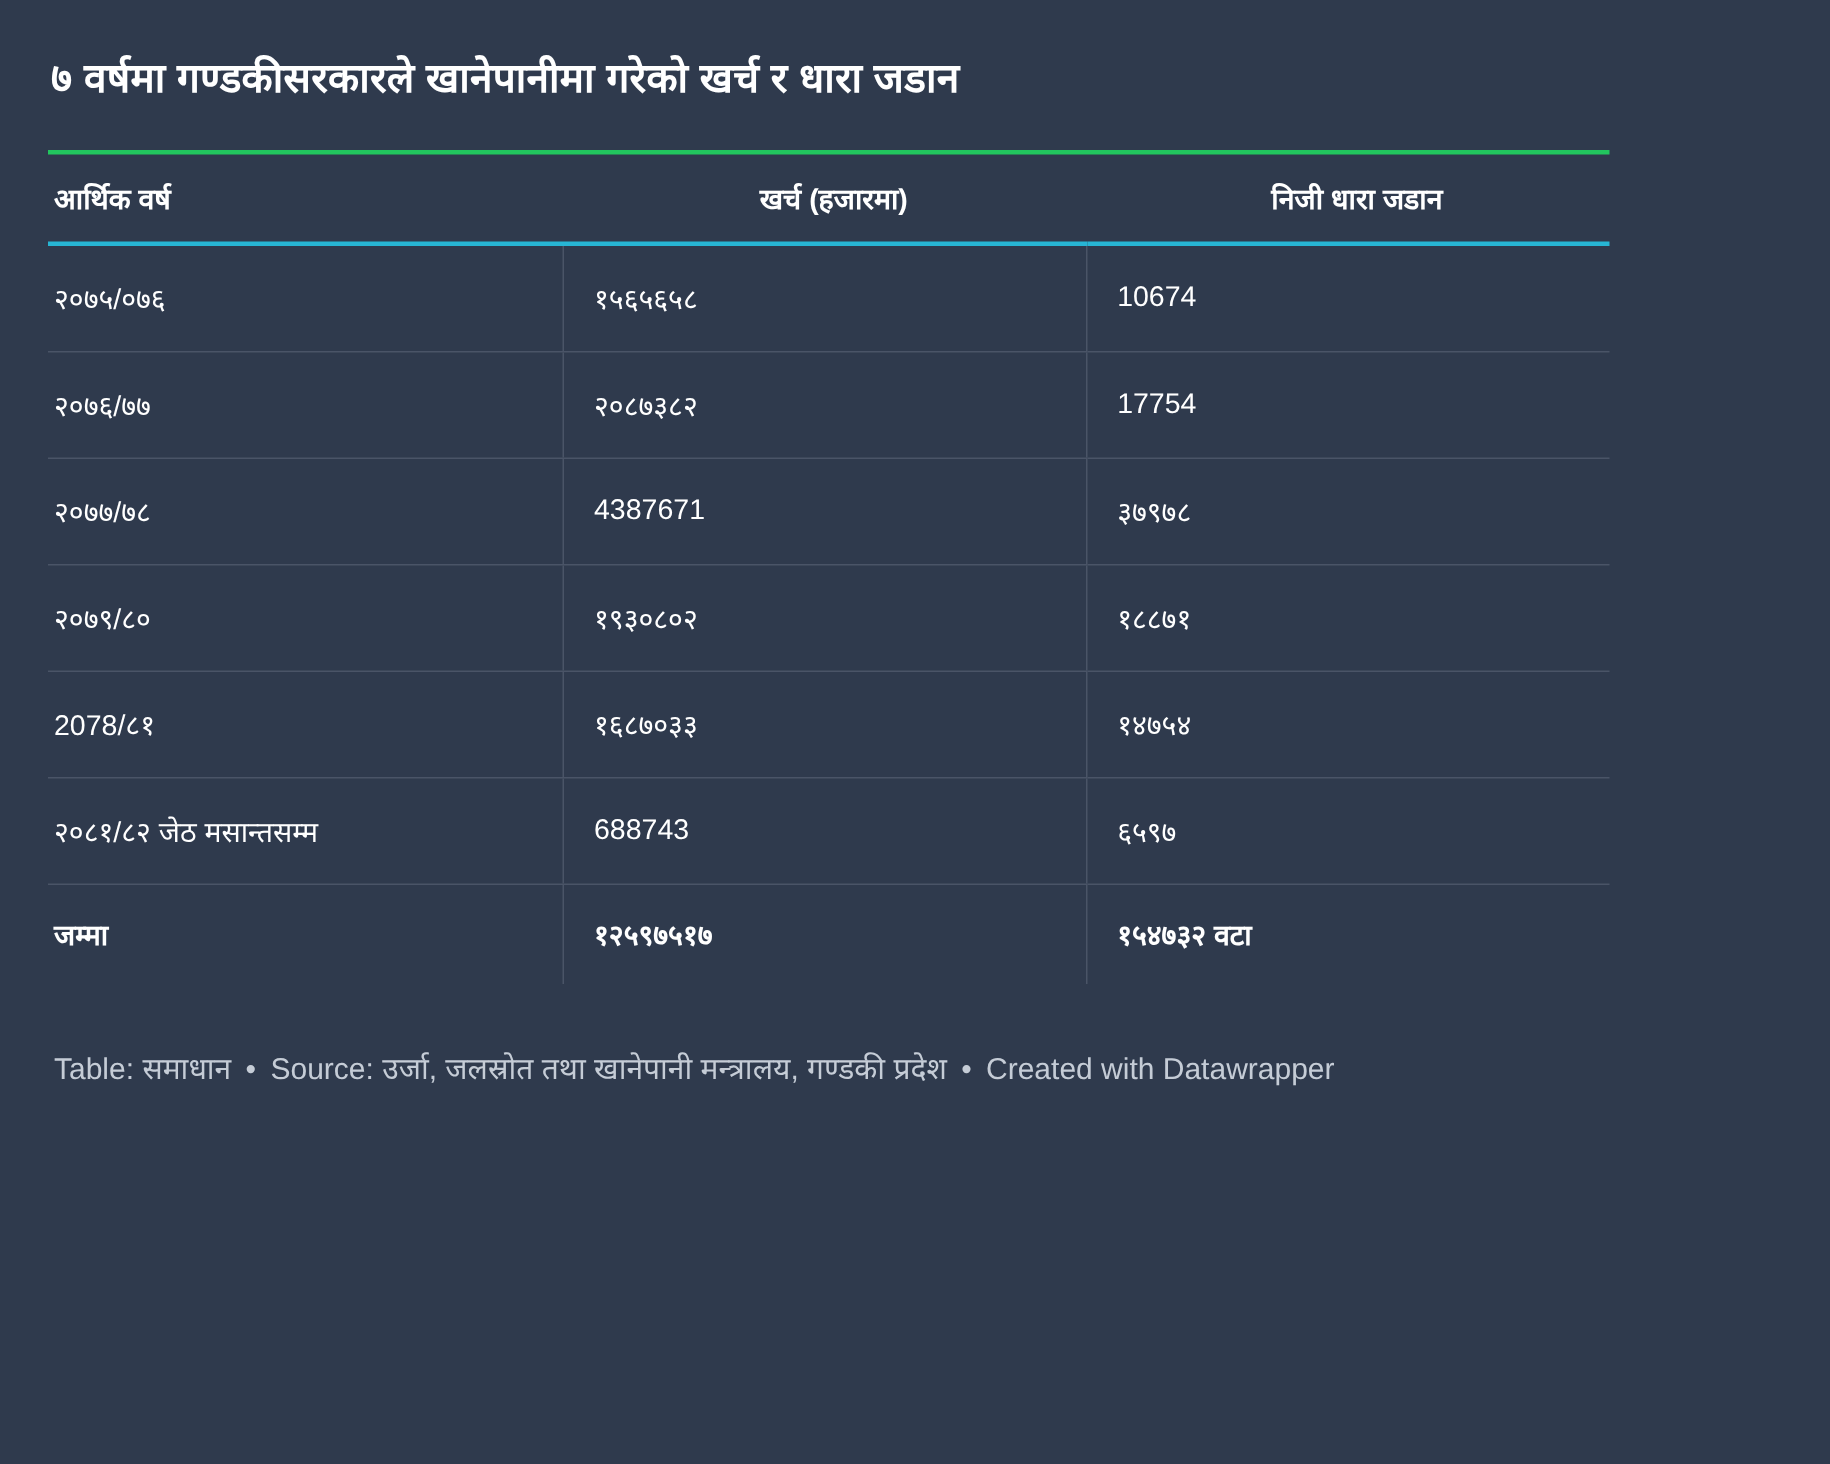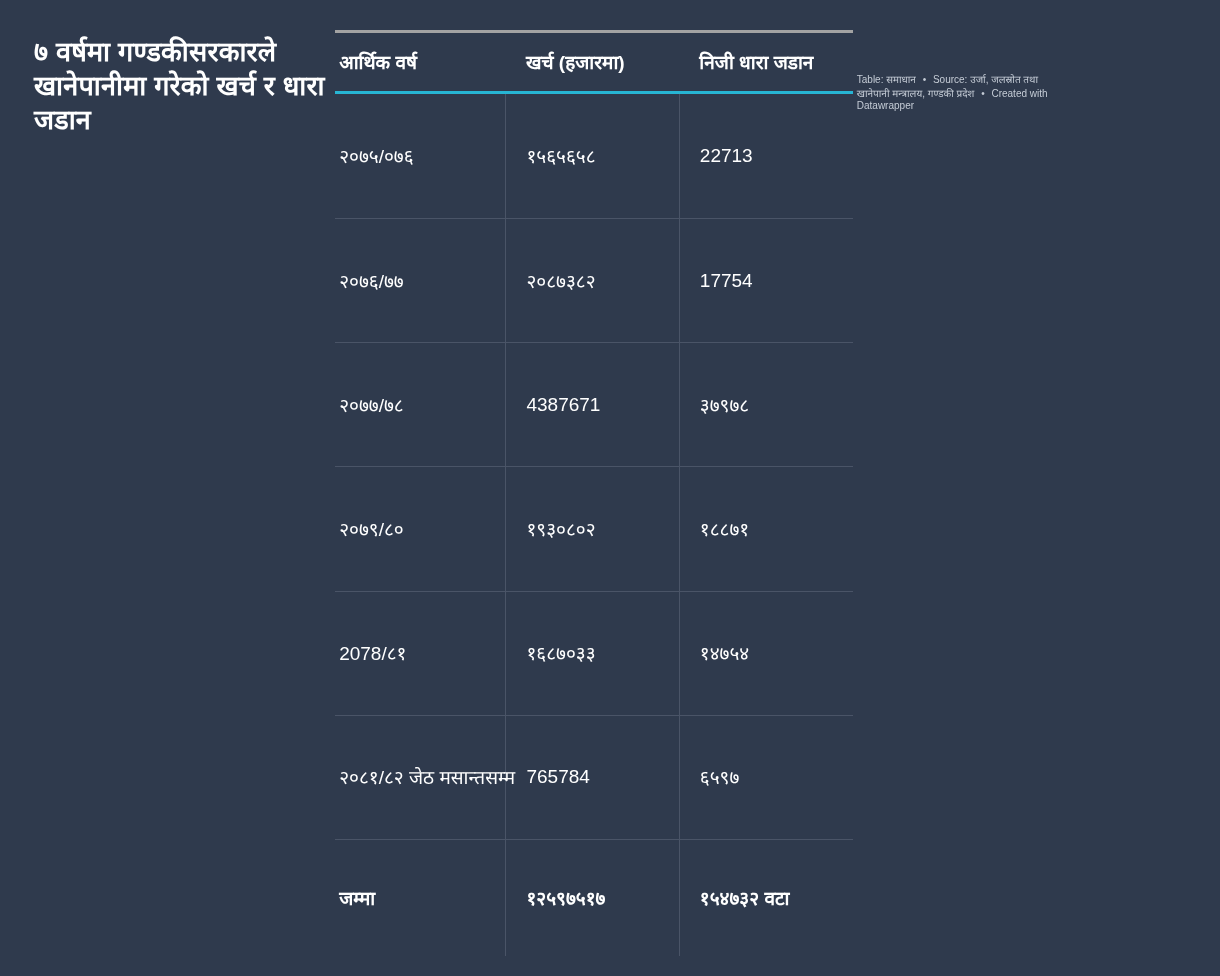--- a/index.html
+++ b/index.html
@@ -13,21 +13,21 @@
     font-family: "Liberation Sans", sans-serif;
     color: #ffffff;
     overflow: hidden;
   }
   .page {
     width: 1105px;
     height: 976px;
     box-sizing: border-box;
     padding: 30px 32px 20px 32px;
     display: flex;
-    flex-direction: row;
+    flex-direction: column;
   }
   .title {
     font-size: 27px;
     font-weight: bold;
     color: #ffffff;
     letter-spacing: 0.2px;
     line-height: 1.25;
     margin: 6px 0 30px 2px;
   }
   table.data-table {
@@ -38,25 +38,25 @@
   table.data-table col.c1 { width: 33%; }
   table.data-table col.c2 { width: 33.5%; }
   table.data-table col.c3 { width: 33.5%; }
 
   thead th {
     text-align: left;
     font-size: 19px;
     font-weight: bold;
     color: #ffffff;
     padding: 16px 8px 16px 4px;
-    border-top: 3px solid #a3a3a3;
+    border-top: 3px solid #22c55e;
     border-bottom: 3px solid #27b5d4;
     vertical-align: middle;
   }
-  thead th.col2, thead th.col3 { padding-left: 20px; }
+  thead th.col2, thead th.col3 { padding-left: 20px; text-align: center; }
 
   tbody td {
     font-size: 19px;
     color: #ffffff;
     padding: 22px 8px 22px 4px;
     border-bottom: 1px solid #4a5467;
     vertical-align: middle;
     white-space: nowrap;
     margin-left: 24px;
   }
@@ -67,21 +67,21 @@
   tbody tr:last-child td {
     border-bottom: none;
   }
   tbody tr.total-row td {
     padding-top: 20px;
     padding-bottom: 20px;
     font-weight: bold;
   }
   .footer {
     margin-top: 42px;
-    font-size: 10px;
+    font-size: 20px;
     color: #c5ccd6;
     padding-left: 4px;
   }
   .footer .sep { padding: 0 4px; }
 </style>
 </head>
 <body>
 
 <div class="page">
 
@@ -97,21 +97,21 @@
       <tr>
         <th class="col1">आर्थिक वर्ष</th>
         <th class="col2">खर्च (हजारमा)</th>
         <th class="col3">निजी धारा जडान</th>
       </tr>
     </thead>
     <tbody>
       <tr>
         <td class="col1">२०७५/०७६</td>
         <td class="col2">१५६५६५८</td>
-        <td class="col3">22713</td>
+        <td class="col3">10674</td>
       </tr>
       <tr>
         <td class="col1">२०७६/७७</td>
         <td class="col2">२०८७३८२</td>
         <td class="col3">17754</td>
       </tr>
       <tr>
         <td class="col1">२०७७/७८</td>
         <td class="col2">4387671</td>
         <td class="col3">३७९७८</td>
@@ -121,21 +121,21 @@
         <td class="col2">१९३०८०२</td>
         <td class="col3">१८८७१</td>
       </tr>
       <tr>
         <td class="col1">2078/८१</td>
         <td class="col2">१६८७०३३</td>
         <td class="col3">१४७५४</td>
       </tr>
       <tr>
         <td class="col1">२०८१/८२ जेठ मसान्तसम्म</td>
-        <td class="col2">765784</td>
+        <td class="col2">688743</td>
         <td class="col3">६५९७</td>
       </tr>
       <tr class="total-row">
         <td class="col1">जम्मा</td>
         <td class="col2">१२५९७५१७</td>
         <td class="col3">१५४७३२ वटा</td>
       </tr>
     </tbody>
   </table>
 

